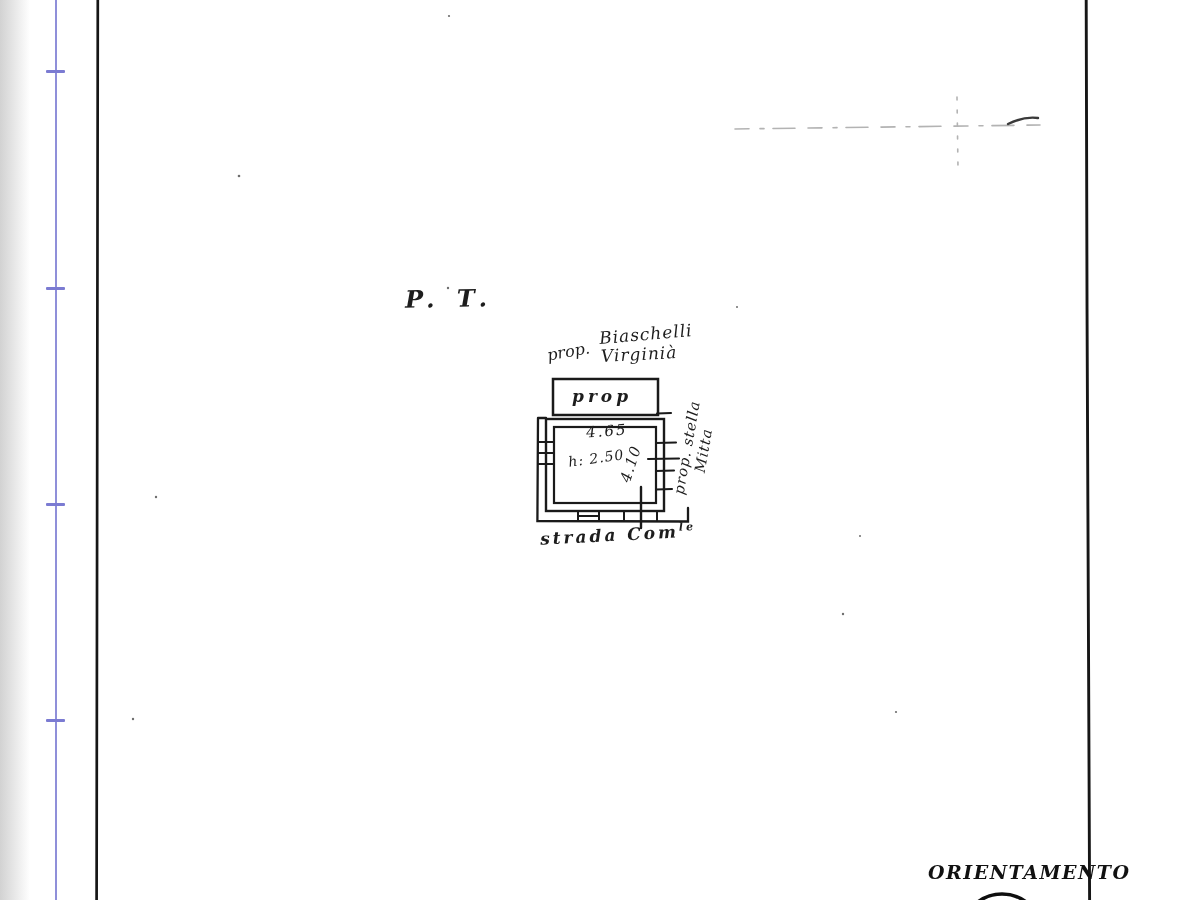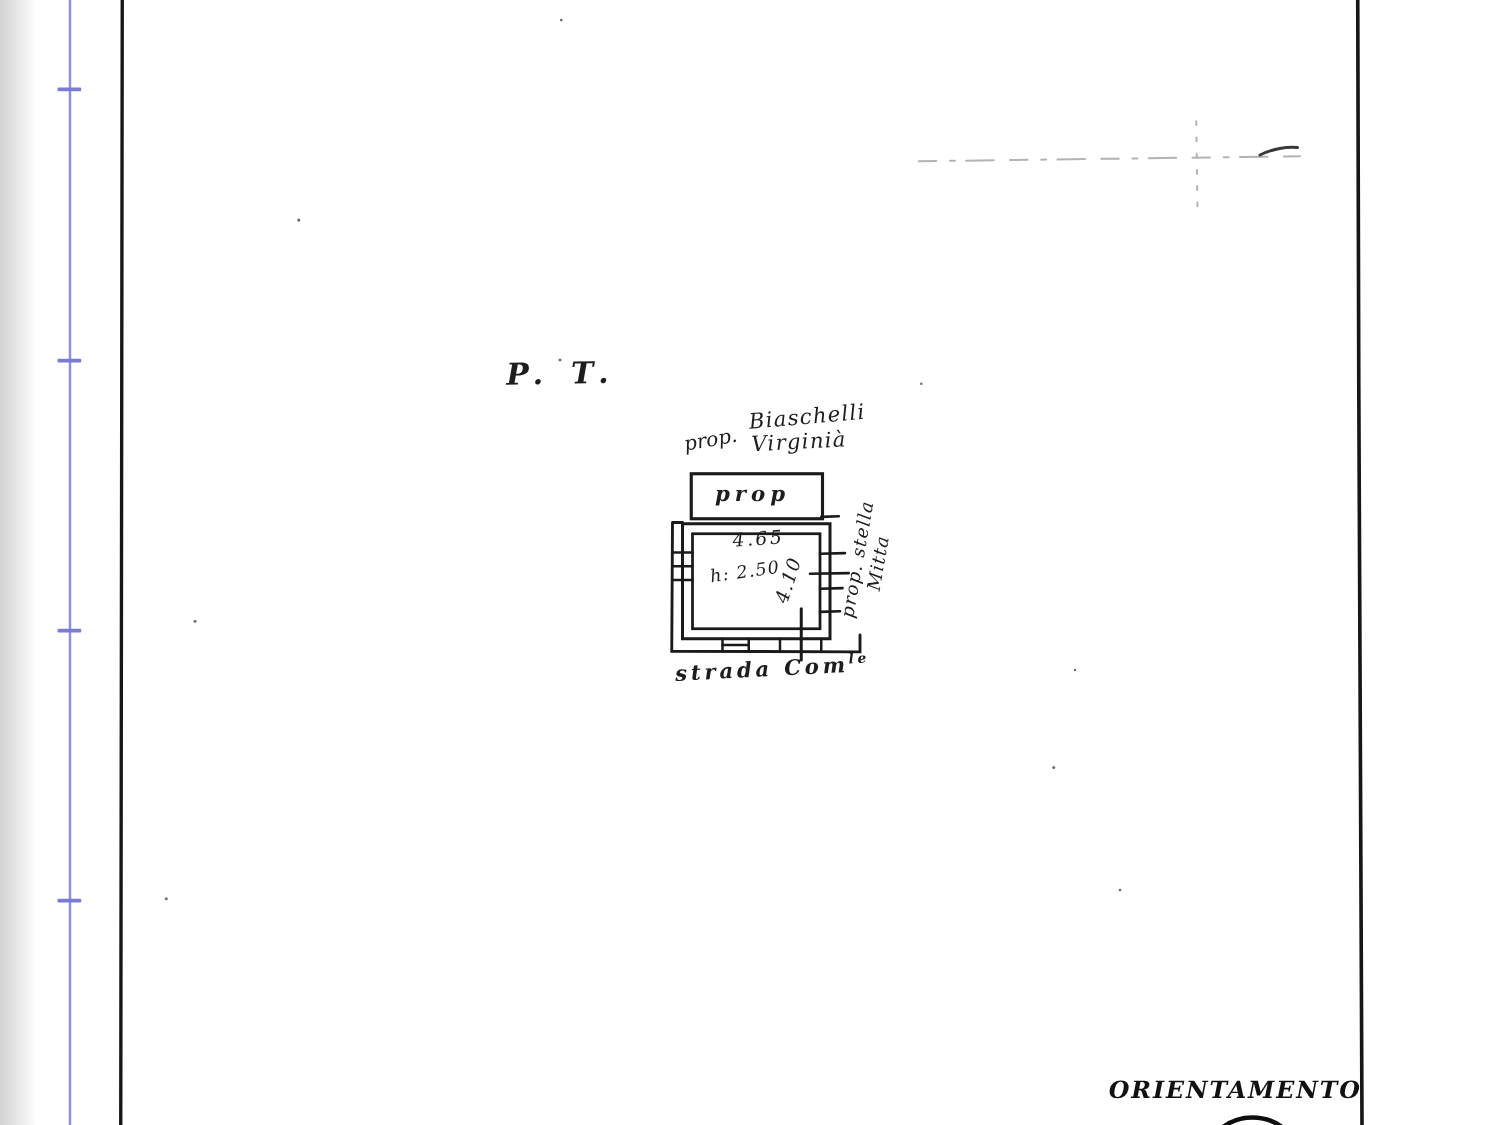--- a/index.html
+++ b/index.html
@@ -132,15 +132,15 @@
 
   <div class="hand label-neighbor" style="left:648px;top:432px;">
     <div>prop. stella</div>
     <div>Mitta</div>
   </div>
 
   <div class="hand label-street" style="left:540px;top:524px;">
     <span>strada Com</span><sup>le</sup>
   </div>
 
-  <div class="hand label-orient" style="left:887px;top:861px;">ORIENTAMENTO</div>
+  <div class="hand label-orient" style="left:928px;top:861px;">ORIENTAMENTO</div>
 
 </div>
 
 </body></html>

